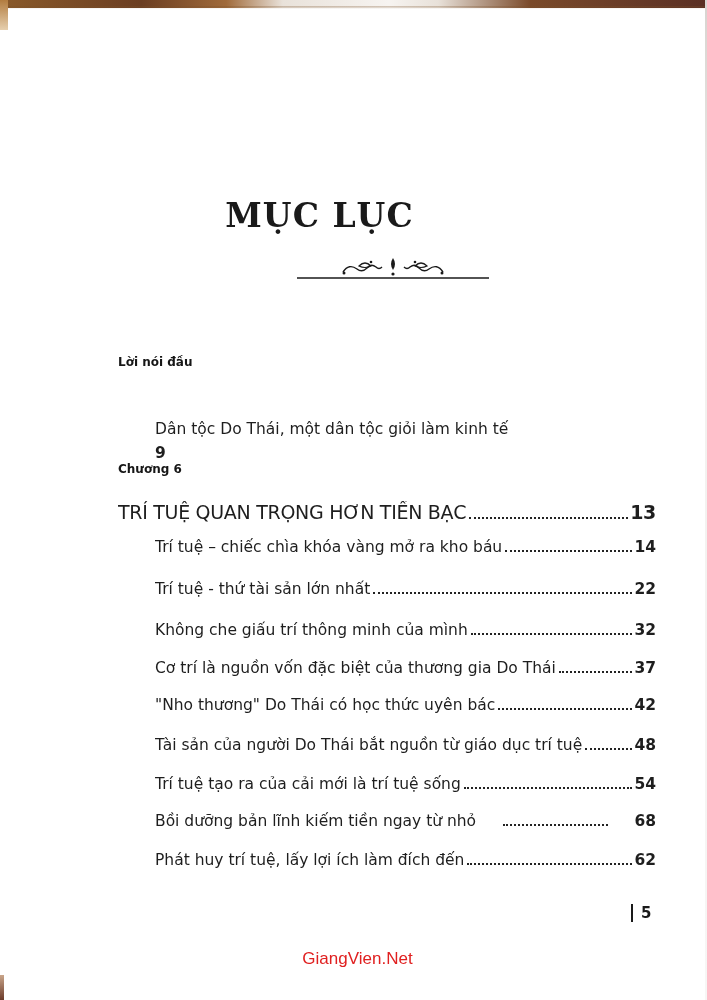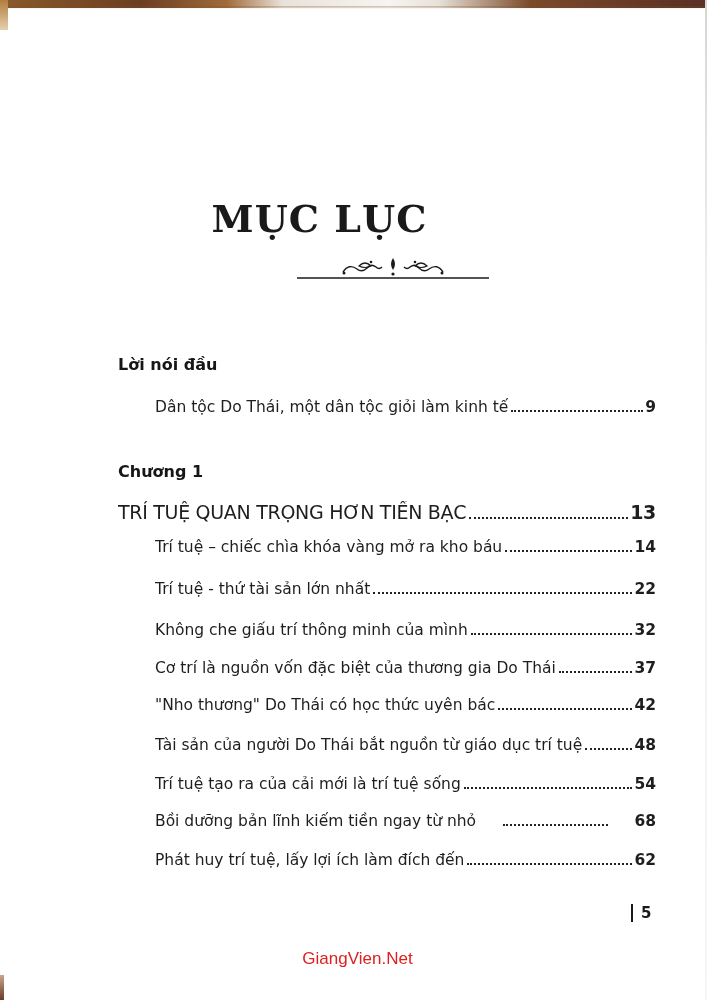--- a/index.html
+++ b/index.html
@@ -23,30 +23,30 @@
     background: linear-gradient(180deg, #c9a58a, #6b3b2a);
   }
   .right-edge {
     position: absolute; right: 0; top: 0; width: 2px; height: 1000px;
     background: linear-gradient(180deg, #d8d4d0, #f2f0ee 30%, #f7f6f5);
   }
 
   .title {
     position: absolute; left: 0; width: 563px; top: 196px; text-align: center;
     padding-left: 76px;
-    font-family: "DejaVu Serif", serif; font-size: 38px; letter-spacing: 1px;
+    font-family: "DejaVu Serif", serif; font-size: 33px; letter-spacing: 1px;
     color: #1a1a1a;
   }
   .ornament {
     position: absolute; left: 297px; top: 252px; width: 192px; height: 30px;
   }
 
   .heading {
     position: absolute; left: 118px;
-    font-family: "DejaVu Sans", sans-serif; font-weight: bold; font-size: 16px; color: #161616;
+    font-family: "DejaVu Sans", sans-serif; font-weight: bold; font-size: 12px; color: #161616;
   }
 
   .toc-row {
     position: absolute; right: 51px; display: flex; align-items: baseline;
     font-family: "DejaVu Sans", sans-serif; font-size: 15.5px; color: #1e1e1e;
     white-space: nowrap; overflow: hidden;
   }
   .toc-row.sub { left: 155px; }
   .toc-row.chapter { left: 118px; font-size: 19px; letter-spacing: -0.3px; }
   .toc-row .label { flex: 0 0 auto; }
@@ -87,27 +87,27 @@
   <path d="M96 6 q4 6 0 12 q-4 -6 0 -12z" fill="#1a1a1a"></path>
   <circle cx="96" cy="22" r="1.6" fill="#1a1a1a"></circle>
   <circle cx="47" cy="21" r="1.5" fill="#1a1a1a"></circle>
   <circle cx="145" cy="21" r="1.5" fill="#1a1a1a"></circle>
   <circle cx="74" cy="10" r="1.3" fill="#1a1a1a"></circle>
   <circle cx="118" cy="10" r="1.3" fill="#1a1a1a"></circle>
 </svg>
 
 <div class="heading" style="top:355px;">Lời nói đầu</div>
 
-<div class="toc-row sub" style="top:398px;">
+<div class="toc-row sub" style="top:420px;flex-direction:column;">
   <span class="label">Dân tộc Do Thái, một dân tộc giỏi làm kinh tế</span>
   <span class="leader"></span>
   <span class="page">9</span>
 </div>
 
-<div class="heading" style="top:462px;">Chương 1</div>
+<div class="heading" style="top:462px;">Chương 6</div>
 
 <div class="toc-row chapter" style="top:501px;">
   <span class="label">TRÍ TUỆ QUAN TRỌNG HƠN TIỀN BẠC</span>
   <span class="leader"></span>
   <span class="page">13</span>
 </div>
 
 <div class="toc-row sub" style="top:538px;">
   <span class="label">Trí tuệ – chiếc chìa khóa vàng mở ra kho báu</span>
   <span class="leader"></span>

